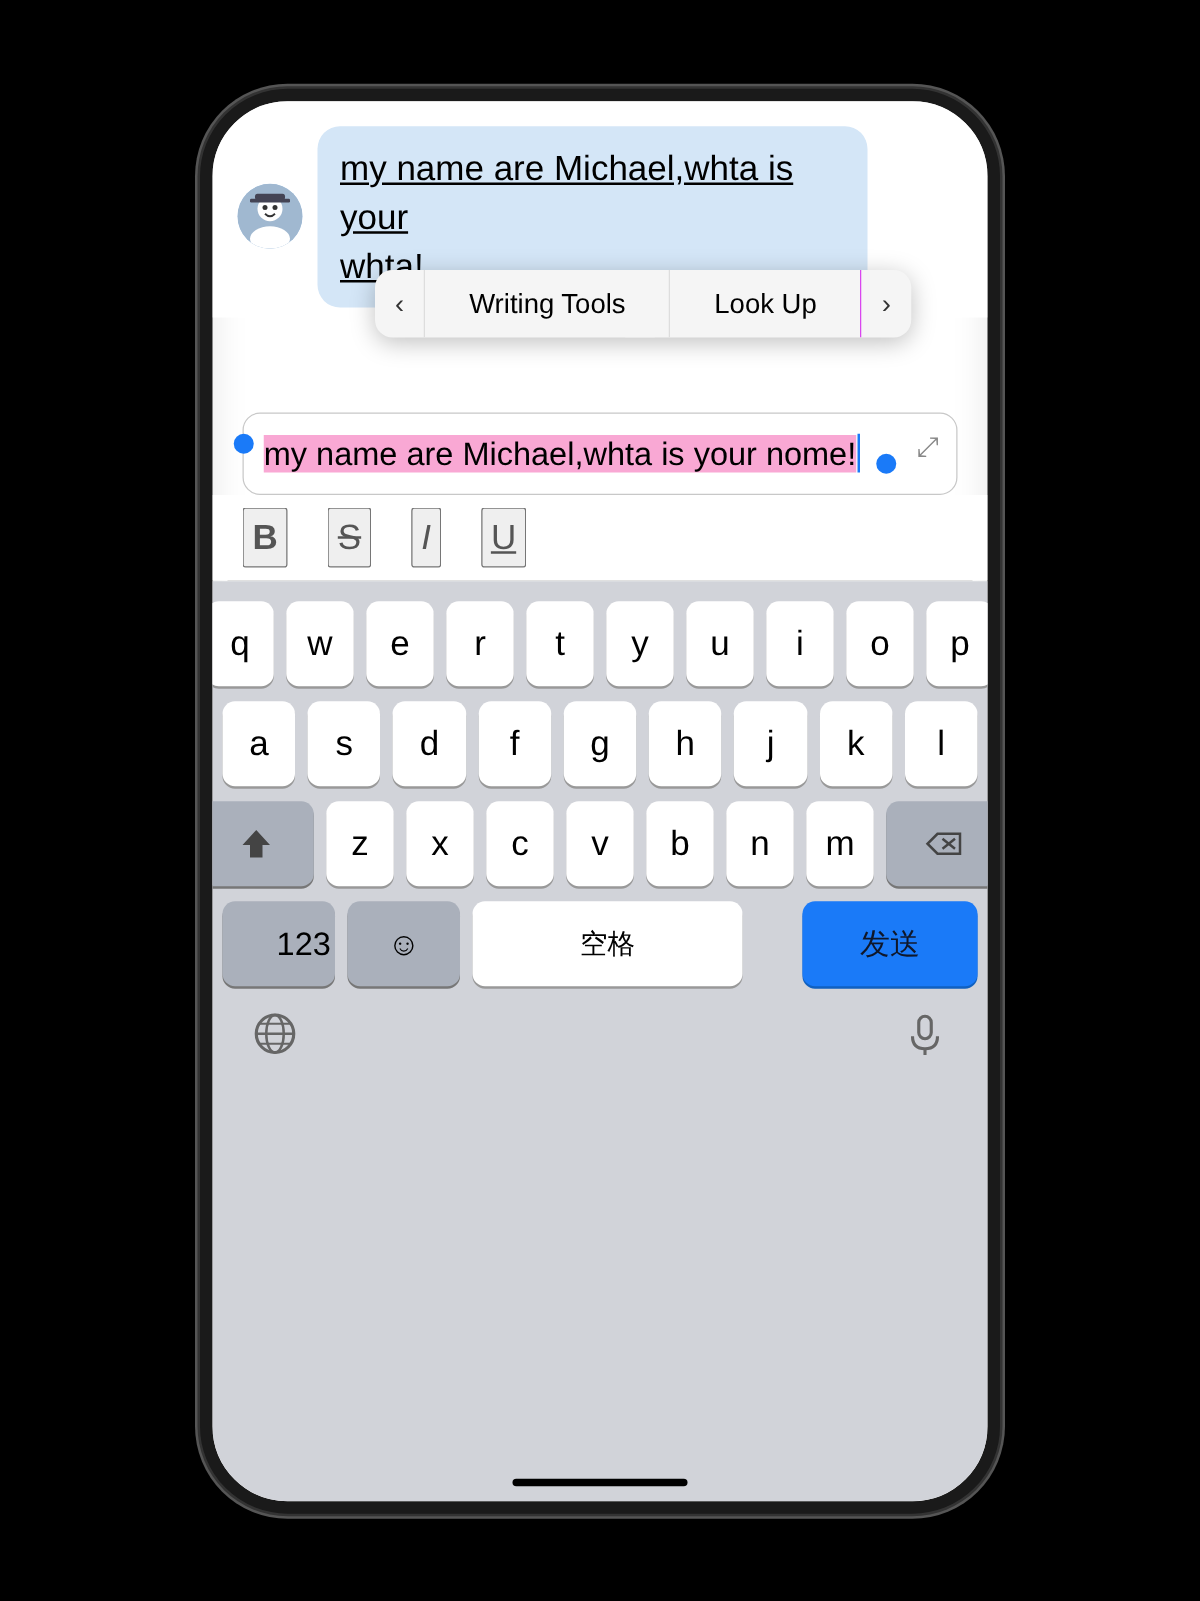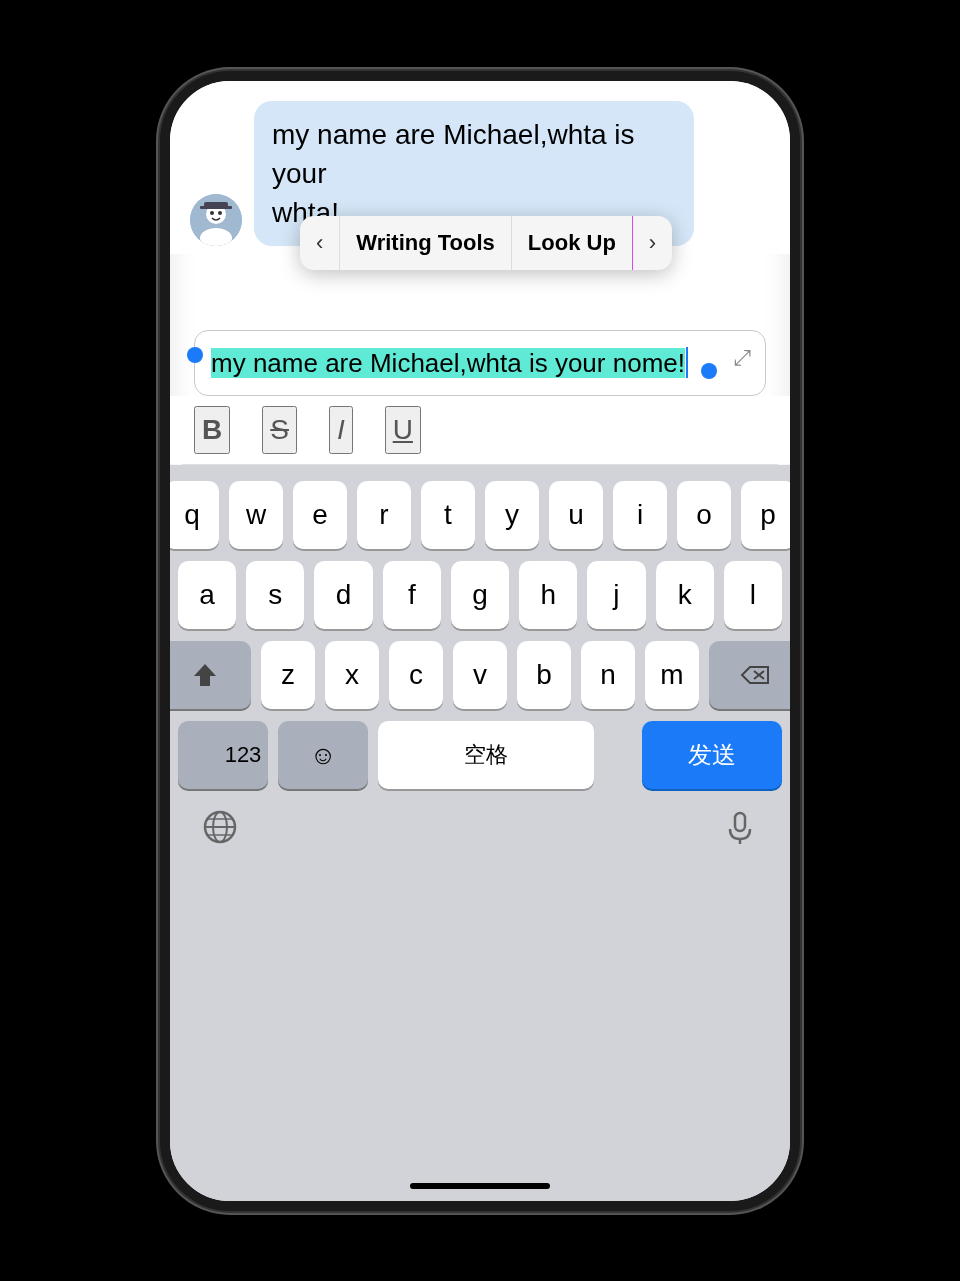--- a/index.html
+++ b/index.html
@@ -32,23 +32,24 @@
     
     .chat-area {
       flex: 0 0 auto;
       background: #fff;
       padding: 20px 20px 0 20px;
       position: relative;
     }
 
     .message-row {
       display: flex;
-      align-items: flex-end;
+      align-items: center;
       gap: 12px;
       margin-bottom: 8px;
+      text-decoration: underline;
     }
 
     .avatar {
       width: 52px;
       height: 52px;
       border-radius: 50%;
       background: #a0c0e0;
       flex-shrink: 0;
       display: flex;
       align-items: center;
@@ -86,27 +87,26 @@
       font-size: 22px;
       color: #333;
       cursor: pointer;
       background: none;
       border: none;
       display: flex;
       align-items: center;
     }
 
     .context-menu-item {
-      padding: 14px 16px;
+      padding: 14px 35px;
       font-size: 22px;
       color: #000;
       border-left: 1px solid #ddd;
       cursor: pointer;
       white-space: nowrap;
-      font-weight: bold;
     }
 
     .context-menu-item:last-of-type {
       border-right: 1px solid #d946ef;
     }
 
     
     .context-menu::after {
       content: '';
       position: absolute;
@@ -154,21 +154,21 @@
       color: #000;
       flex: 1;
       line-height: 1.4;
       background: transparent;
       border: none;
       outline: none;
       caret-color: #1a7af8;
     }
 
     .input-text-selected {
-      background: #5eead4;
+      background: #f9a8d4;
     }
 
     .expand-btn {
       position: absolute;
       right: 14px;
       top: 14px;
       font-size: 22px;
       color: #888;
       cursor: pointer;
     }
@@ -257,40 +257,40 @@
       display: flex;
       justify-content: space-between;
       gap: 10px;
       margin-bottom: 10px;
       padding: 0 0;
     }
 
     .key.numbers {
       min-width: 90px;
       max-width: 90px;
-      font-size: 22px;
+      font-size: 26px;
       padding-left: 40px;
     }
 
     .key.emoji {
       min-width: 90px;
       max-width: 90px;
       font-size: 26px;
     }
 
     .key.space {
       flex: 1;
       font-size: 22px;
       background: #ffffff;
       max-width: none;
     }
 
     .key.send {
       background: #1a7af8;
-      color: #ffffff;
+      color: #0f172a;
       min-width: 140px;
       max-width: 140px;
       font-size: 24px;
       border-radius: 10px;
       box-shadow: 0 2px 0 #1060c0;
       margin-left: 38px;
     }
 
     
     .keyboard-bottom-extras {

